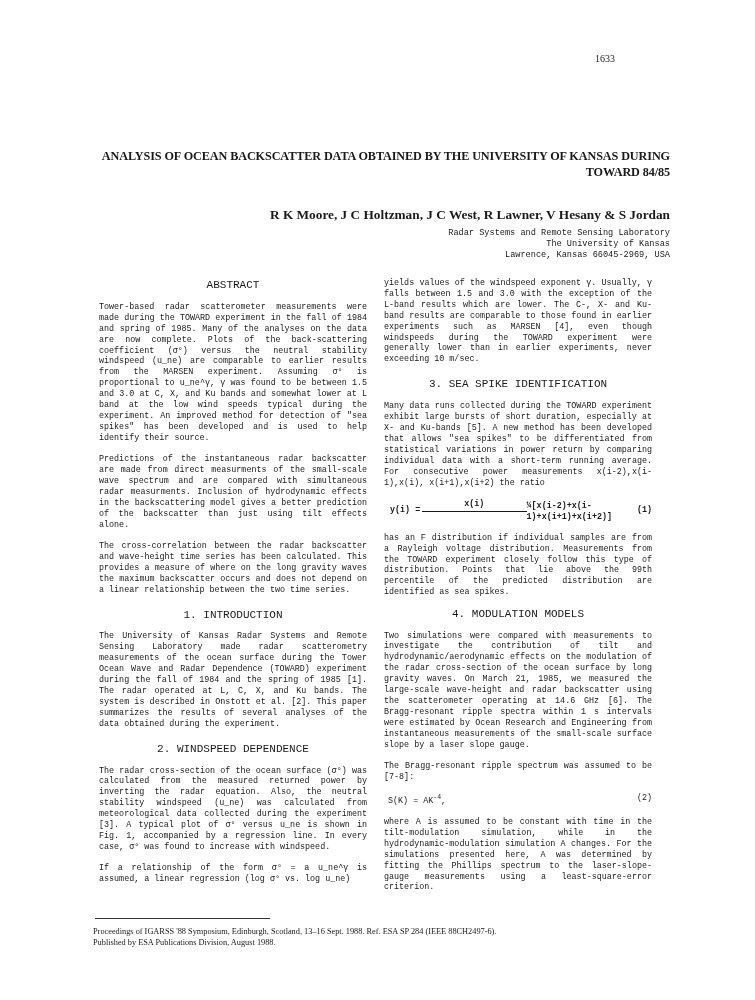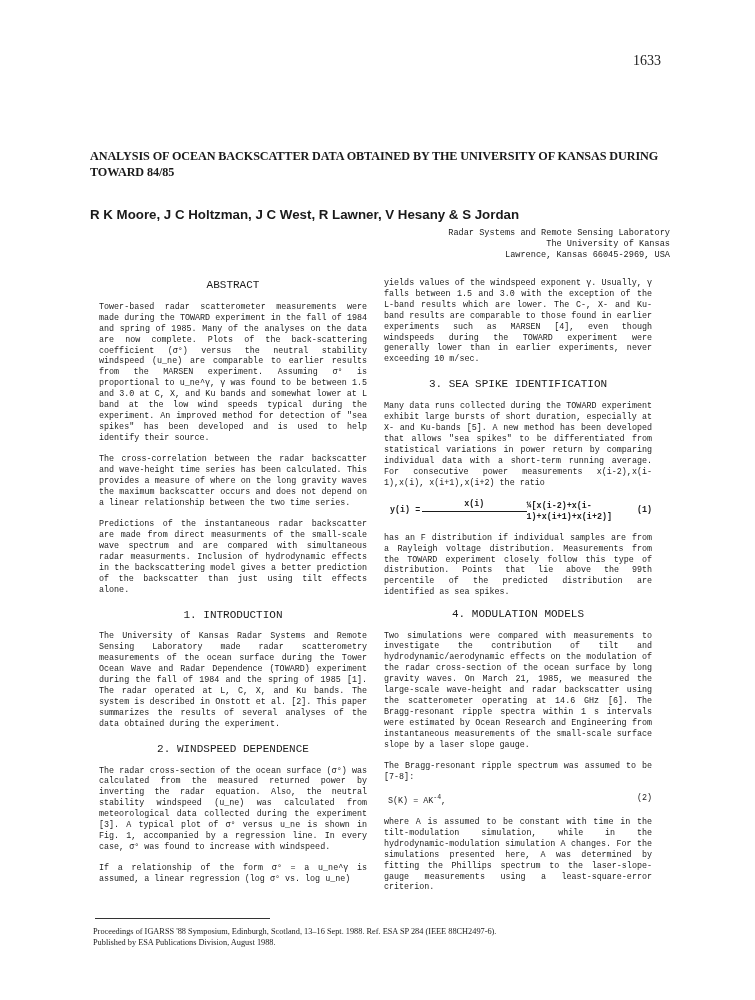--- a/index.html
+++ b/index.html
@@ -1,19 +1,19 @@
 <!DOCTYPE html>
 <html><head>
 <meta charset="utf-8">
 <style>
   html, body { margin:0; padding:0; background:#ffffff; }
   body { width:755px; height:1000px; position:relative; overflow:hidden; color:#1a1a1a; }
-  .pagenum { position:absolute; left:633px; top:53px; font-family:"Liberation Serif", serif; font-size:14px; }
-  .title { position:absolute; left:90px; top:148px; width:580px; text-align:left; font-family:"Liberation Serif", serif; font-weight:bold; font-size:12.2px; line-height:16px; letter-spacing:-0.1px; }
-  .authors { position:absolute; left:90px; top:207px; width:580px; text-align:left; font-family:Liberation Sans, sans-serif; font-weight:bold; font-size:13.3px; }
+  .pagenum { position:absolute; left:595px; top:53px; font-family:"Liberation Serif", serif; font-size:10px; }
+  .title { position:absolute; left:90px; top:148px; width:580px; text-align:right; font-family:"Liberation Serif", serif; font-weight:bold; font-size:12.2px; line-height:16px; letter-spacing:-0.1px; }
+  .authors { position:absolute; left:90px; top:207px; width:580px; text-align:right; font-family:Liberation Serif, serif; font-weight:bold; font-size:13.3px; }
   .affil { position:absolute; left:90px; top:228px; width:580px; text-align:right; font-family:"Liberation Mono", monospace; font-size:8.6px; line-height:11px; }
   .col { position:absolute; top:280px; width:268px; font-family:"Liberation Mono", monospace; font-size:8.4px; line-height:10.9px; }
   .col.left { left:99px; }
   .col.right { left:384px; top:278px; }
   .col p { margin:0 0 10.5px 0; text-align:justify; text-align-last:left; }
   .col h3 { margin:0 0 11px 0; font-weight:normal; font-size:11px; text-align:center; }
   .eq { display:flex; align-items:center; margin:8px 0 10px 0;font-weight:bold; }
   .eq .lhs { width:32px; padding-left:6px; }
   .frac { flex:1; display:flex; align-items:flex-start; }
   .frac .num { border-bottom:1px solid #1a1a1a; width:100%; text-align:center; padding-bottom:1px; }
@@ -36,22 +36,22 @@
 
 <div class="affil">
   <div>Radar Systems and Remote Sensing Laboratory</div>
   <div>The University of Kansas</div>
   <div>Lawrence, Kansas 66045-2969, USA</div>
 </div>
 
 <div class="col left">
   <h3>ABSTRACT</h3>
   <p>Tower-based radar scatterometer measurements were made during the TOWARD experiment in the fall of 1984 and spring of 1985. Many of the analyses on the data are now complete. Plots of the back-scattering coefficient (σ°) versus the neutral stability windspeed (u_ne) are comparable to earlier results from the MARSEN experiment. Assuming σ° is proportional to u_ne^γ, γ was found to be between 1.5 and 3.0 at C, X, and Ku bands and somewhat lower at L band at the low wind speeds typical during the experiment. An improved method for detection of "sea spikes" has been developed and is used to help identify their source.</p>
+  <p style="margin-top:6px">Predictions of the instantaneous radar backscatter are made from direct measurments of the small-scale wave spectrum and are compared with simultaneous radar measurments. Inclusion of hydrodynamic effects in the backscattering model gives a better prediction of the backscatter than just using tilt effects alone.</p>
   <p style="margin-top:6px">The cross-correlation between the radar backscatter and wave-height time series has been calculated. This provides a measure of where on the long gravity waves the maximum backscatter occurs and does not depend on a linear relationship between the two time series.</p>
-  <p style="margin-top:6px">Predictions of the instantaneous radar backscatter are made from direct measurments of the small-scale wave spectrum and are compared with simultaneous radar measurments. Inclusion of hydrodynamic effects in the backscattering model gives a better prediction of the backscatter than just using tilt effects alone.</p>
   <h3 style="margin-top:14px">1.  INTRODUCTION</h3>
   <p>The University of Kansas Radar Systems and Remote Sensing Laboratory made radar scatterometry measurements of the ocean surface during the Tower Ocean Wave and Radar Dependence (TOWARD) experiment during the fall of 1984 and the spring of 1985 [1]. The radar operated at L, C, X, and Ku bands. The system is described in Onstott et al. [2]. This paper summarizes the results of several analyses of the data obtained during the experiment.</p>
   <h3 style="margin-top:14px">2.  WINDSPEED DEPENDENCE</h3>
   <p>The radar cross-section of the ocean surface (σ°) was calculated from the measured returned power by inverting the radar equation. Also, the neutral stability windspeed (u_ne) was calculated from meteorological data collected during the experiment [3]. A typical plot of σ° versus u_ne is shown in Fig. 1, accompanied by a regression line. In every case, σ° was found to increase with windspeed.</p>
   <p>If a relationship of the form σ° = a u_ne^γ is assumed, a linear regression (log σ° vs. log u_ne)</p>
 </div>
 
 <div class="col right">
   <p>yields values of the windspeed exponent γ. Usually, γ falls between 1.5 and 3.0 with the exception of the L-band results which are lower. The C-, X- and Ku-band results are comparable to those found in earlier experiments such as MARSEN [4], even though windspeeds during the TOWARD experiment were generally lower than in earlier experiments, never exceeding 10 m/sec.</p>
   <h3 style="margin-top:14px">3.  SEA SPIKE IDENTIFICATION</h3>

